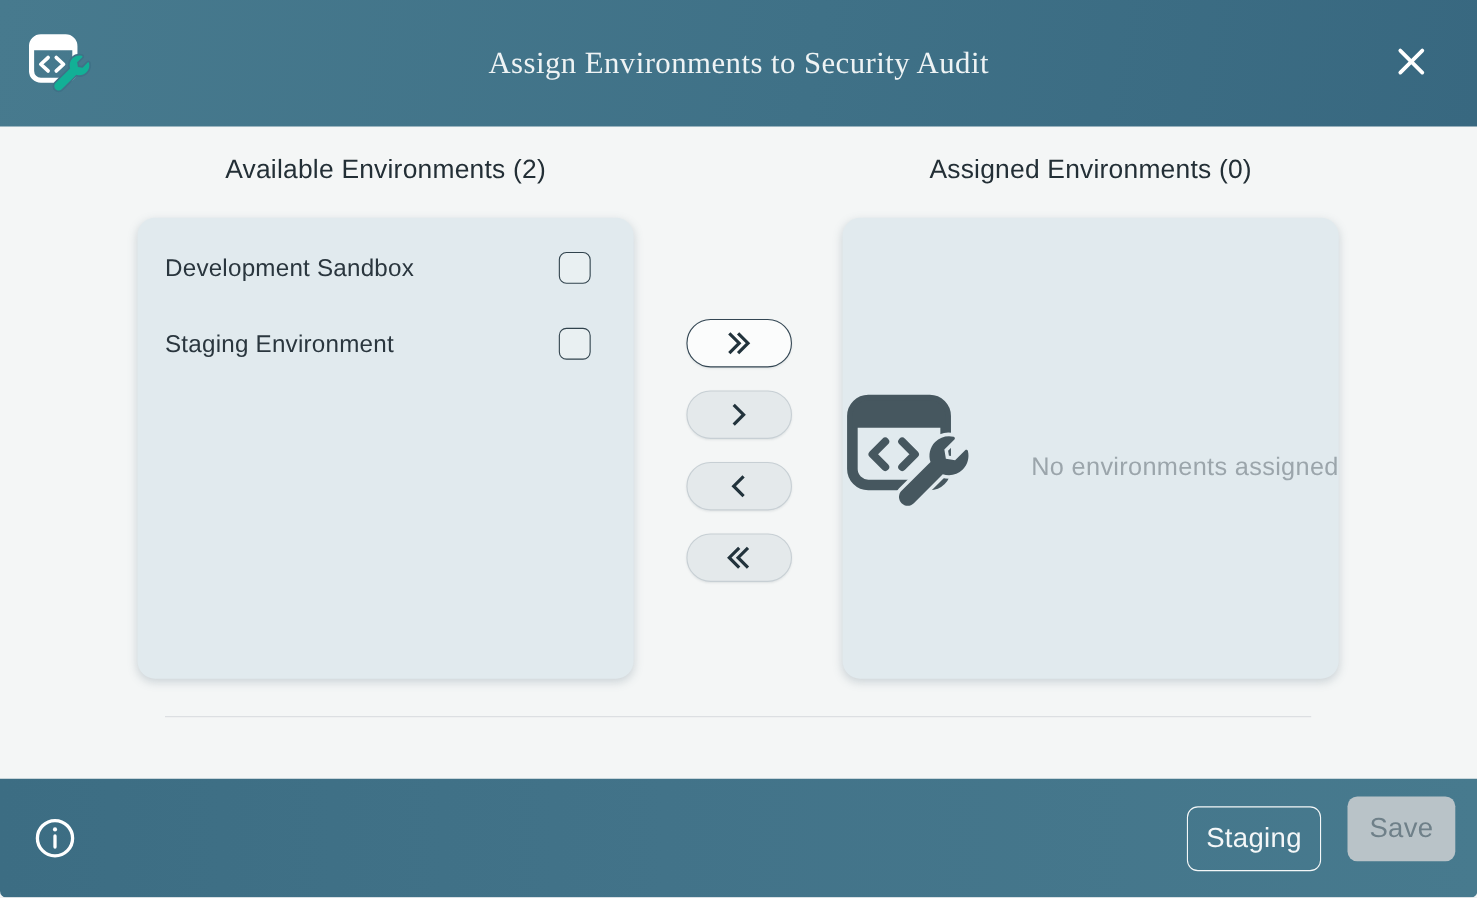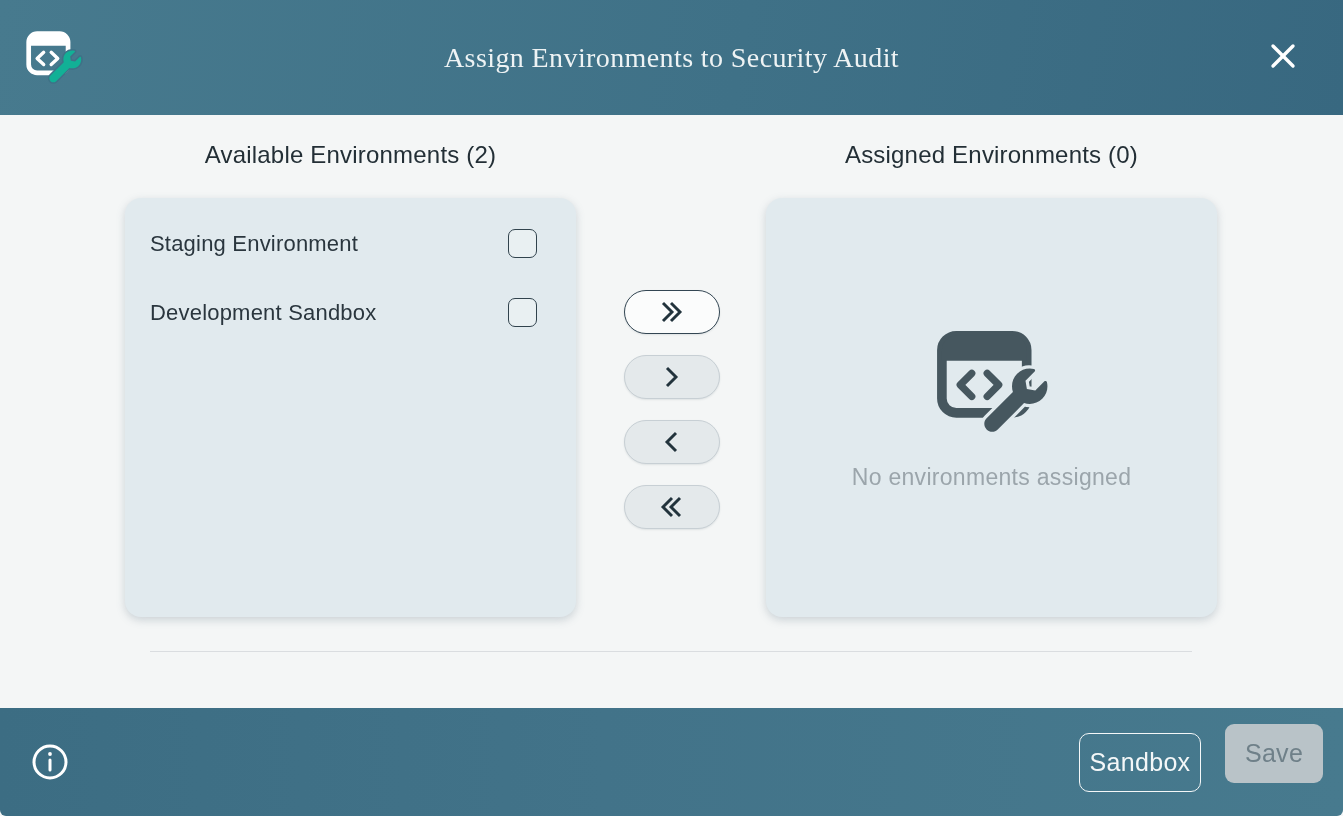--- a/index.html
+++ b/index.html
@@ -93,23 +93,23 @@
     border-radius: 7px;
     background: rgba(255,255,255,0.28);
     cursor: pointer;
     flex: 0 0 auto;
   }
 
   
   .empty-state {
     height: 100%;
     display: flex;
-    flex-direction: column;
-    align-items: center;
-    justify-content: center;
+    flex-direction: row;
+    align-items: center;
+    justify-content: space-between;
     padding-top: 6px;
   }
   .empty-icon { width: 118px; height: 106px; }
   .empty-text {
     margin-top: 28px;
     font-size: 23px;
     color: #9ba5ab;
     letter-spacing: 0.3px;
   }
 
@@ -214,25 +214,25 @@
       </svg>
     </button>
   </div>
 
   <div class="col-heading left">Available Environments (2)</div>
   <div class="col-heading right">Assigned Environments (0)</div>
 
   <div class="panel left">
     <div class="env-list">
       <div class="env-row">
-        <span class="env-label">Staging Environment</span>
+        <span class="env-label">Development Sandbox</span>
         <span class="checkbox" role="checkbox" aria-checked="false"></span>
       </div>
       <div class="env-row">
-        <span class="env-label">Development Sandbox</span>
+        <span class="env-label">Staging Environment</span>
         <span class="checkbox" role="checkbox" aria-checked="false"></span>
       </div>
     </div>
   </div>
 
   <div class="transfer-col">
     <button class="transfer-btn primary">
       <svg width="30" height="24" viewBox="0 0 30 24">
         <polyline points="6,3 15,12 6,21" fill="none" stroke="#22333c" stroke-width="2.9"></polyline>
         <polyline points="14,3 23,12 14,21" fill="none" stroke="#22333c" stroke-width="2.9"></polyline>
@@ -274,17 +274,17 @@
   <div class="divider"></div>
 
   <div class="footer">
     <button class="info-btn">
       <svg width="38" height="38" viewBox="0 0 38 38">
         <circle cx="19" cy="19" r="16" fill="none" stroke="#ffffff" stroke-width="3"></circle>
         <line x1="19" y1="17" x2="19" y2="27" stroke="#ffffff" stroke-width="3" stroke-linecap="round"></line>
         <circle cx="19" cy="11" r="1.9" fill="#ffffff"></circle>
       </svg>
     </button>
-    <button class="cancel-btn">Sandbox</button>
+    <button class="cancel-btn">Staging</button>
     <button class="save-btn" aria-disabled="true">Save</button>
   </div>
 
 </div>
 
 </body></html>

